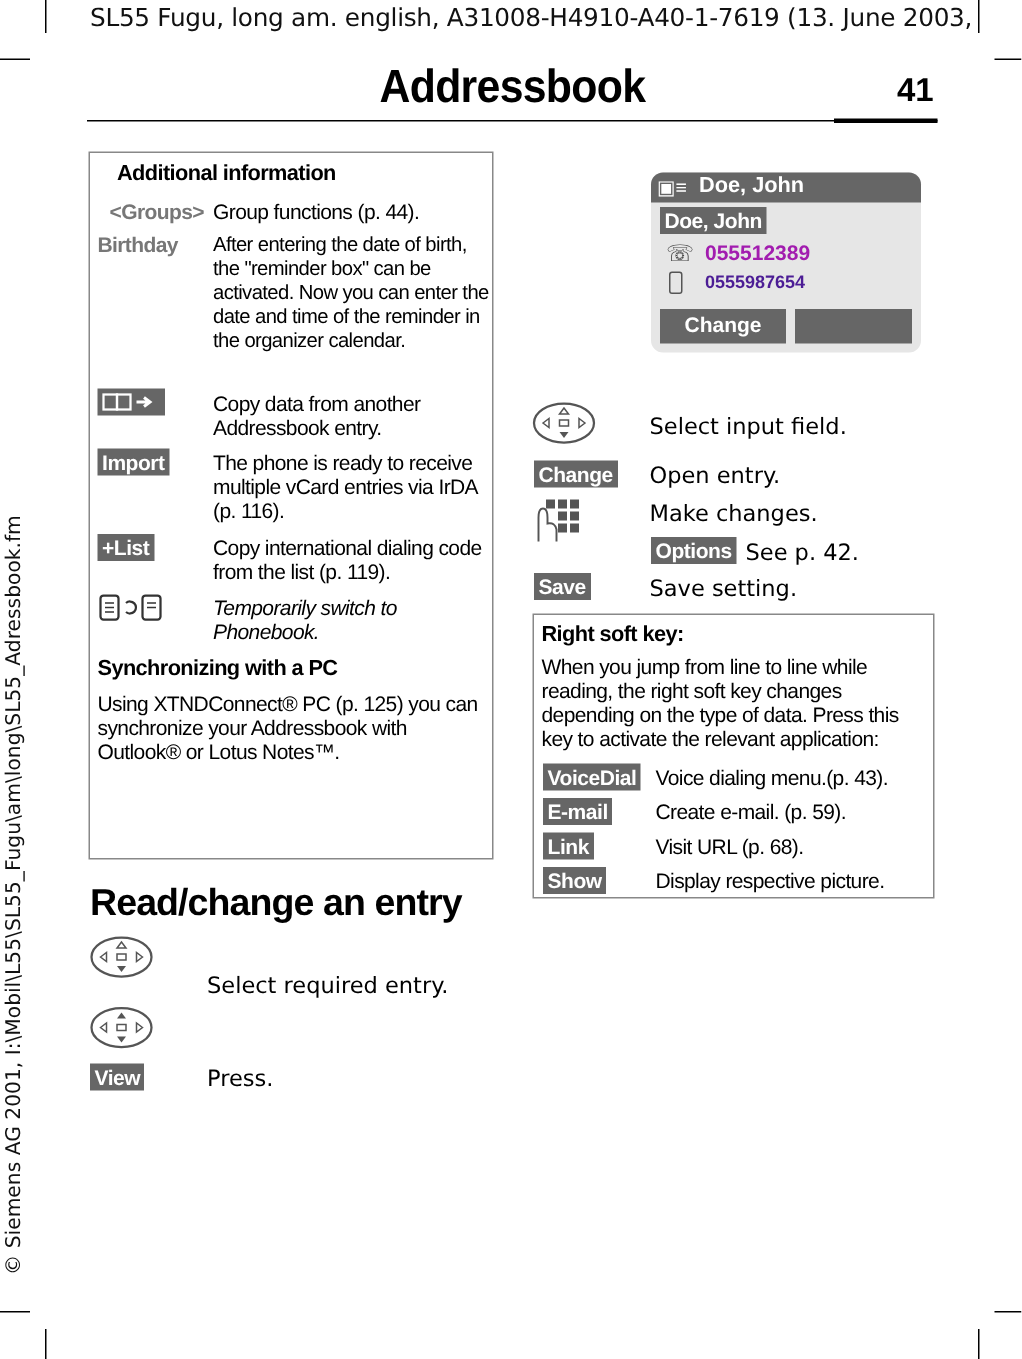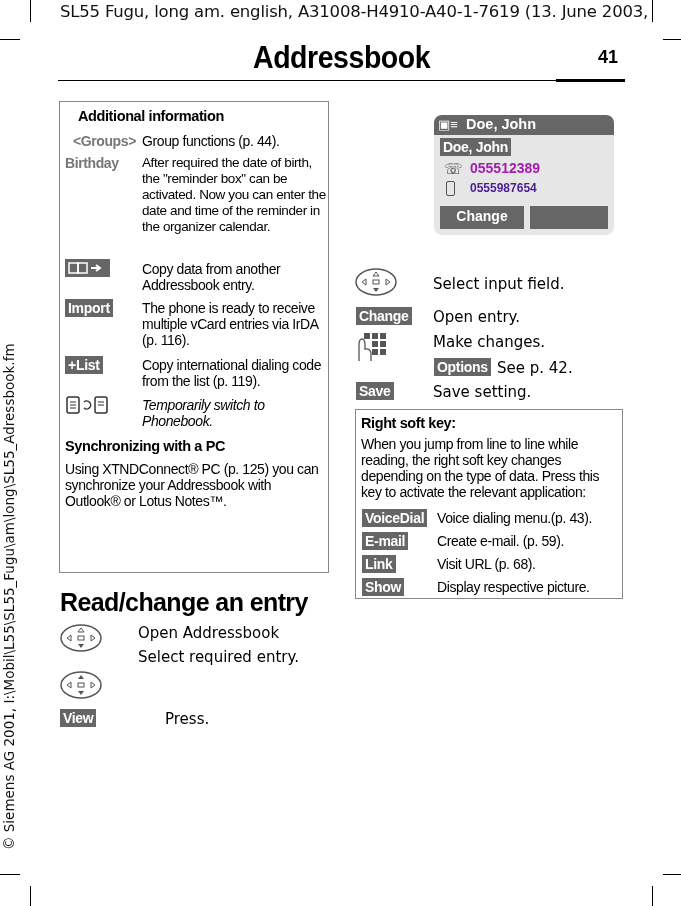--- a/index.html
+++ b/index.html
@@ -2,21 +2,21 @@
 <html><head>
 <meta charset="utf-8">
 <style>
   html, body { margin:0; padding:0; }
   body { width:681px; height:906px; position:relative; background:#fff; color:#000; overflow:hidden;
          font-family:"Liberation Sans", sans-serif; }
   .abs { position:absolute; }
   .crop { position:absolute; background:#000; }
   .header-line { left:60px; top:2px; font-family:"DejaVu Sans", sans-serif; font-size:16.5px; color:#111; white-space:nowrap; letter-spacing:-0.2px; }
   .title { left:253px; top:40px; font-size:31px; font-weight:bold; letter-spacing:-0.5px; transform:scaleX(0.92); transform-origin:left; }
-  .pageno { left:598px; top:47px; font-size:18px; font-weight:bold; }
+  .pageno { left:598px; top:47px; font-size:22px; font-weight:bold; }
   .rule { left:58px; top:80px; width:567px; height:1px; background:#000; }
   .rule-thick { left:556px; top:79px; width:69px; height:3px; background:#000; }
   .sidebar { left:-6px; top:600px; transform:rotate(-90deg); transform-origin:left top; width:490px;
              font-family:"DejaVu Sans", sans-serif; font-size:13.5px; white-space:nowrap; color:#111; }
   .sidebar { left:1px; top:850px; }
   .box { border:1px solid #888; }
   .nar { font-family:"Liberation Sans", sans-serif; font-size:14px; letter-spacing:-0.4px; line-height:16px; }
   .gray { color:#777; font-weight:bold; }
   .key { display:inline-block; background:#666; color:#fff; font-weight:bold; font-size:14px; padding:1px 3px; line-height:16px; letter-spacing:-0.3px; }
   .hum { font-family:"DejaVu Sans", sans-serif; font-size:15px; }
@@ -43,21 +43,21 @@
 
 <div class="abs sidebar">© Siemens AG 2001, I:\Mobil\L55\SL55_Fugu\am\long\SL55_Adressbook.fm</div>
 
 <div class="abs box nar" style="left:59px;top:101px;width:268px;height:470px;">
   <div class="abs" style="left:5px;top:6px;font-weight:bold;font-size:14.5px;margin-left:13px;">Additional information</div>
 
   <div class="abs gray" style="left:13px;top:31px;">&lt;Groups&gt;</div>
   <div class="abs" style="left:82px;top:31px;width:182px;">Group functions (p. 44).</div>
 
   <div class="abs gray" style="left:5px;top:53px;">Birthday</div>
-  <div class="abs" style="left:82px;top:53px;width:184px;font-size:13.5px;">After required the date of birth, the "reminder box" can be activated. Now you can enter the date and time of the reminder in the organizer calendar.</div>
+  <div class="abs" style="left:82px;top:53px;width:184px;font-size:13.5px;">After entering the date of birth, the "reminder box" can be activated. Now you can enter the date and time of the reminder in the organizer calendar.</div>
 
   <div class="abs" style="left:5px;top:157px;width:45px;height:18px;background:#666;">
     <svg width="45" height="18" viewBox="0 0 45 18">
         <rect x="4" y="4" width="9" height="10" fill="none" stroke="#fff" stroke-width="1.5"></rect>
         <rect x="13" y="4" width="9" height="10" fill="none" stroke="#fff" stroke-width="1.5"></rect>
         <path d="M26 9 H34 M31 6 L35 9 L31 12" stroke="#fff" stroke-width="2" fill="none"></path>
       </svg>
   </div>
   <div class="abs" style="left:82px;top:159px;width:182px;">Copy data from another Addressbook entry.</div>
 
@@ -87,36 +87,36 @@
 <div class="abs" style="left:59px;top:623px;">
   <svg class="nav" viewBox="0 0 44 30">
       <ellipse cx="22" cy="15" rx="20" ry="13" fill="none" stroke="#555" stroke-width="1.5"></ellipse>
       <path d="M22 5 L19 9 H25 Z" fill="none" stroke="#555"></path>
       <path d="M22 25 L19 21 H25 Z" fill="#555"></path>
       <path d="M8 15 L12 12 V18 Z" fill="none" stroke="#555"></path>
       <path d="M36 15 L32 12 V18 Z" fill="none" stroke="#555"></path>
       <rect x="19" y="13" width="6" height="4" fill="none" stroke="#555"></rect>
     </svg>
 </div>
-<div class="abs hum" style="left:138px;top:624px;line-height:19px;"><span>Open Addressbook</span><br></div>
+<div class="abs hum" style="left:138px;top:624px;line-height:19px;"><br></div>
 
 <div class="abs" style="left:59px;top:670px;">
   <svg class="nav" viewBox="0 0 44 30">
       <ellipse cx="22" cy="15" rx="20" ry="13" fill="none" stroke="#555" stroke-width="1.5"></ellipse>
       <path d="M22 5 L19 9 H25 Z" fill="#555"></path>
       <path d="M22 25 L19 21 H25 Z" fill="#555"></path>
       <path d="M8 15 L12 12 V18 Z" fill="none" stroke="#555"></path>
       <path d="M36 15 L32 12 V18 Z" fill="none" stroke="#555"></path>
       <rect x="19" y="13" width="6" height="4" fill="none" stroke="#555"></rect>
     </svg>
 </div>
 <div class="abs hum" style="left:138px;top:648px;">Select required entry.</div>
 
 <div class="abs key" style="left:60px;top:709px;">View</div>
-<div class="abs hum" style="left:138px;top:710px;margin-left:27px;">Press.</div>
+<div class="abs hum" style="left:138px;top:710px;">Press.</div>
 
 <div class="abs phone-screen">
   <div class="abs" style="left:0;top:0;width:180px;height:20px;background:#666;border-radius:8px 8px 0 0;">
     <span class="abs" style="left:4px;top:2px;color:#fff;font-size:13px;">▣≡</span>
     <span class="abs" style="left:32px;top:1px;color:#fff;font-weight:bold;font-size:14.5px;">Doe, John</span>
   </div>
   <div class="abs key" style="left:6px;top:23px;font-size:14px;">Doe, John</div>
   <span class="abs" style="left:10px;top:45px;font-size:15px;color:#444;">☏</span>
   <div class="abs" style="left:36px;top:45px;font-weight:bold;font-size:14px;color:#a21caf;">055512389</div>
   <span class="abs" style="left:12px;top:66px;width:7px;height:13px;border:1.5px solid #555;border-radius:2px;"></span>

